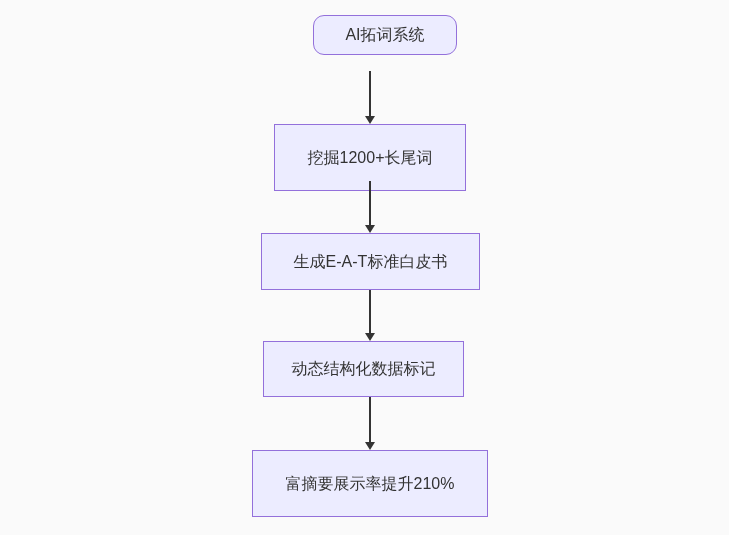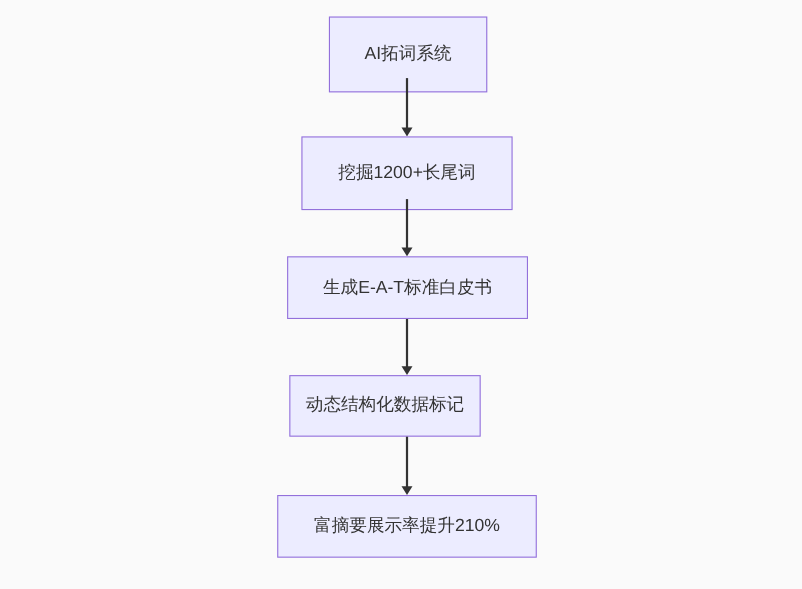--- a/index.html
+++ b/index.html
@@ -55,21 +55,21 @@
     border-left: 5px solid transparent;
     border-right: 5px solid transparent;
     border-top: 8px solid var(--arrow);
   }
 </style>
 </head>
 <body>
 
 <div class="canvas">
 
-  <div class="node" style="left:299px; top:15px; width:144px; height:69px;">
+  <div class="node" style="left:313px; top:15px; width:144px; height:40px;border-radius:11px;">
     <span>AI拓词系统</span>
   </div>
 
   <div class="edge" style="left:364px; top:71px; height:53px;">
     <div class="edge-line"></div>
     <div class="edge-head"></div>
   </div>
 
   <div class="node" style="left:274px; top:124px; width:192px; height:67px;">
     <span>挖掘1200+长尾词</span>
@@ -82,26 +82,26 @@
 
   <div class="node" style="left:261px; top:233px; width:219px; height:57px;">
     <span>生成E-A-T标准白皮书</span>
   </div>
 
   <div class="edge" style="left:364px; top:290px; height:51px;">
     <div class="edge-line"></div>
     <div class="edge-head"></div>
   </div>
 
-  <div class="node" style="left:263px; top:341px; width:174px; height:56px;text-align:right;">
+  <div class="node" style="left:263px; top:341px; width:201px; height:56px;text-align:right;">
     <span>动态结构化数据标记</span>
   </div>
 
   <div class="edge" style="left:364px; top:397px; height:53px;">
     <div class="edge-line"></div>
     <div class="edge-head"></div>
   </div>
 
-  <div class="node" style="left:252px; top:450px; width:236px; height:57px;">
+  <div class="node" style="left:252px; top:450px; width:236px; height:67px;">
     <span>富摘要展示率提升210%</span>
   </div>
 
 </div>
 
 </body></html>

